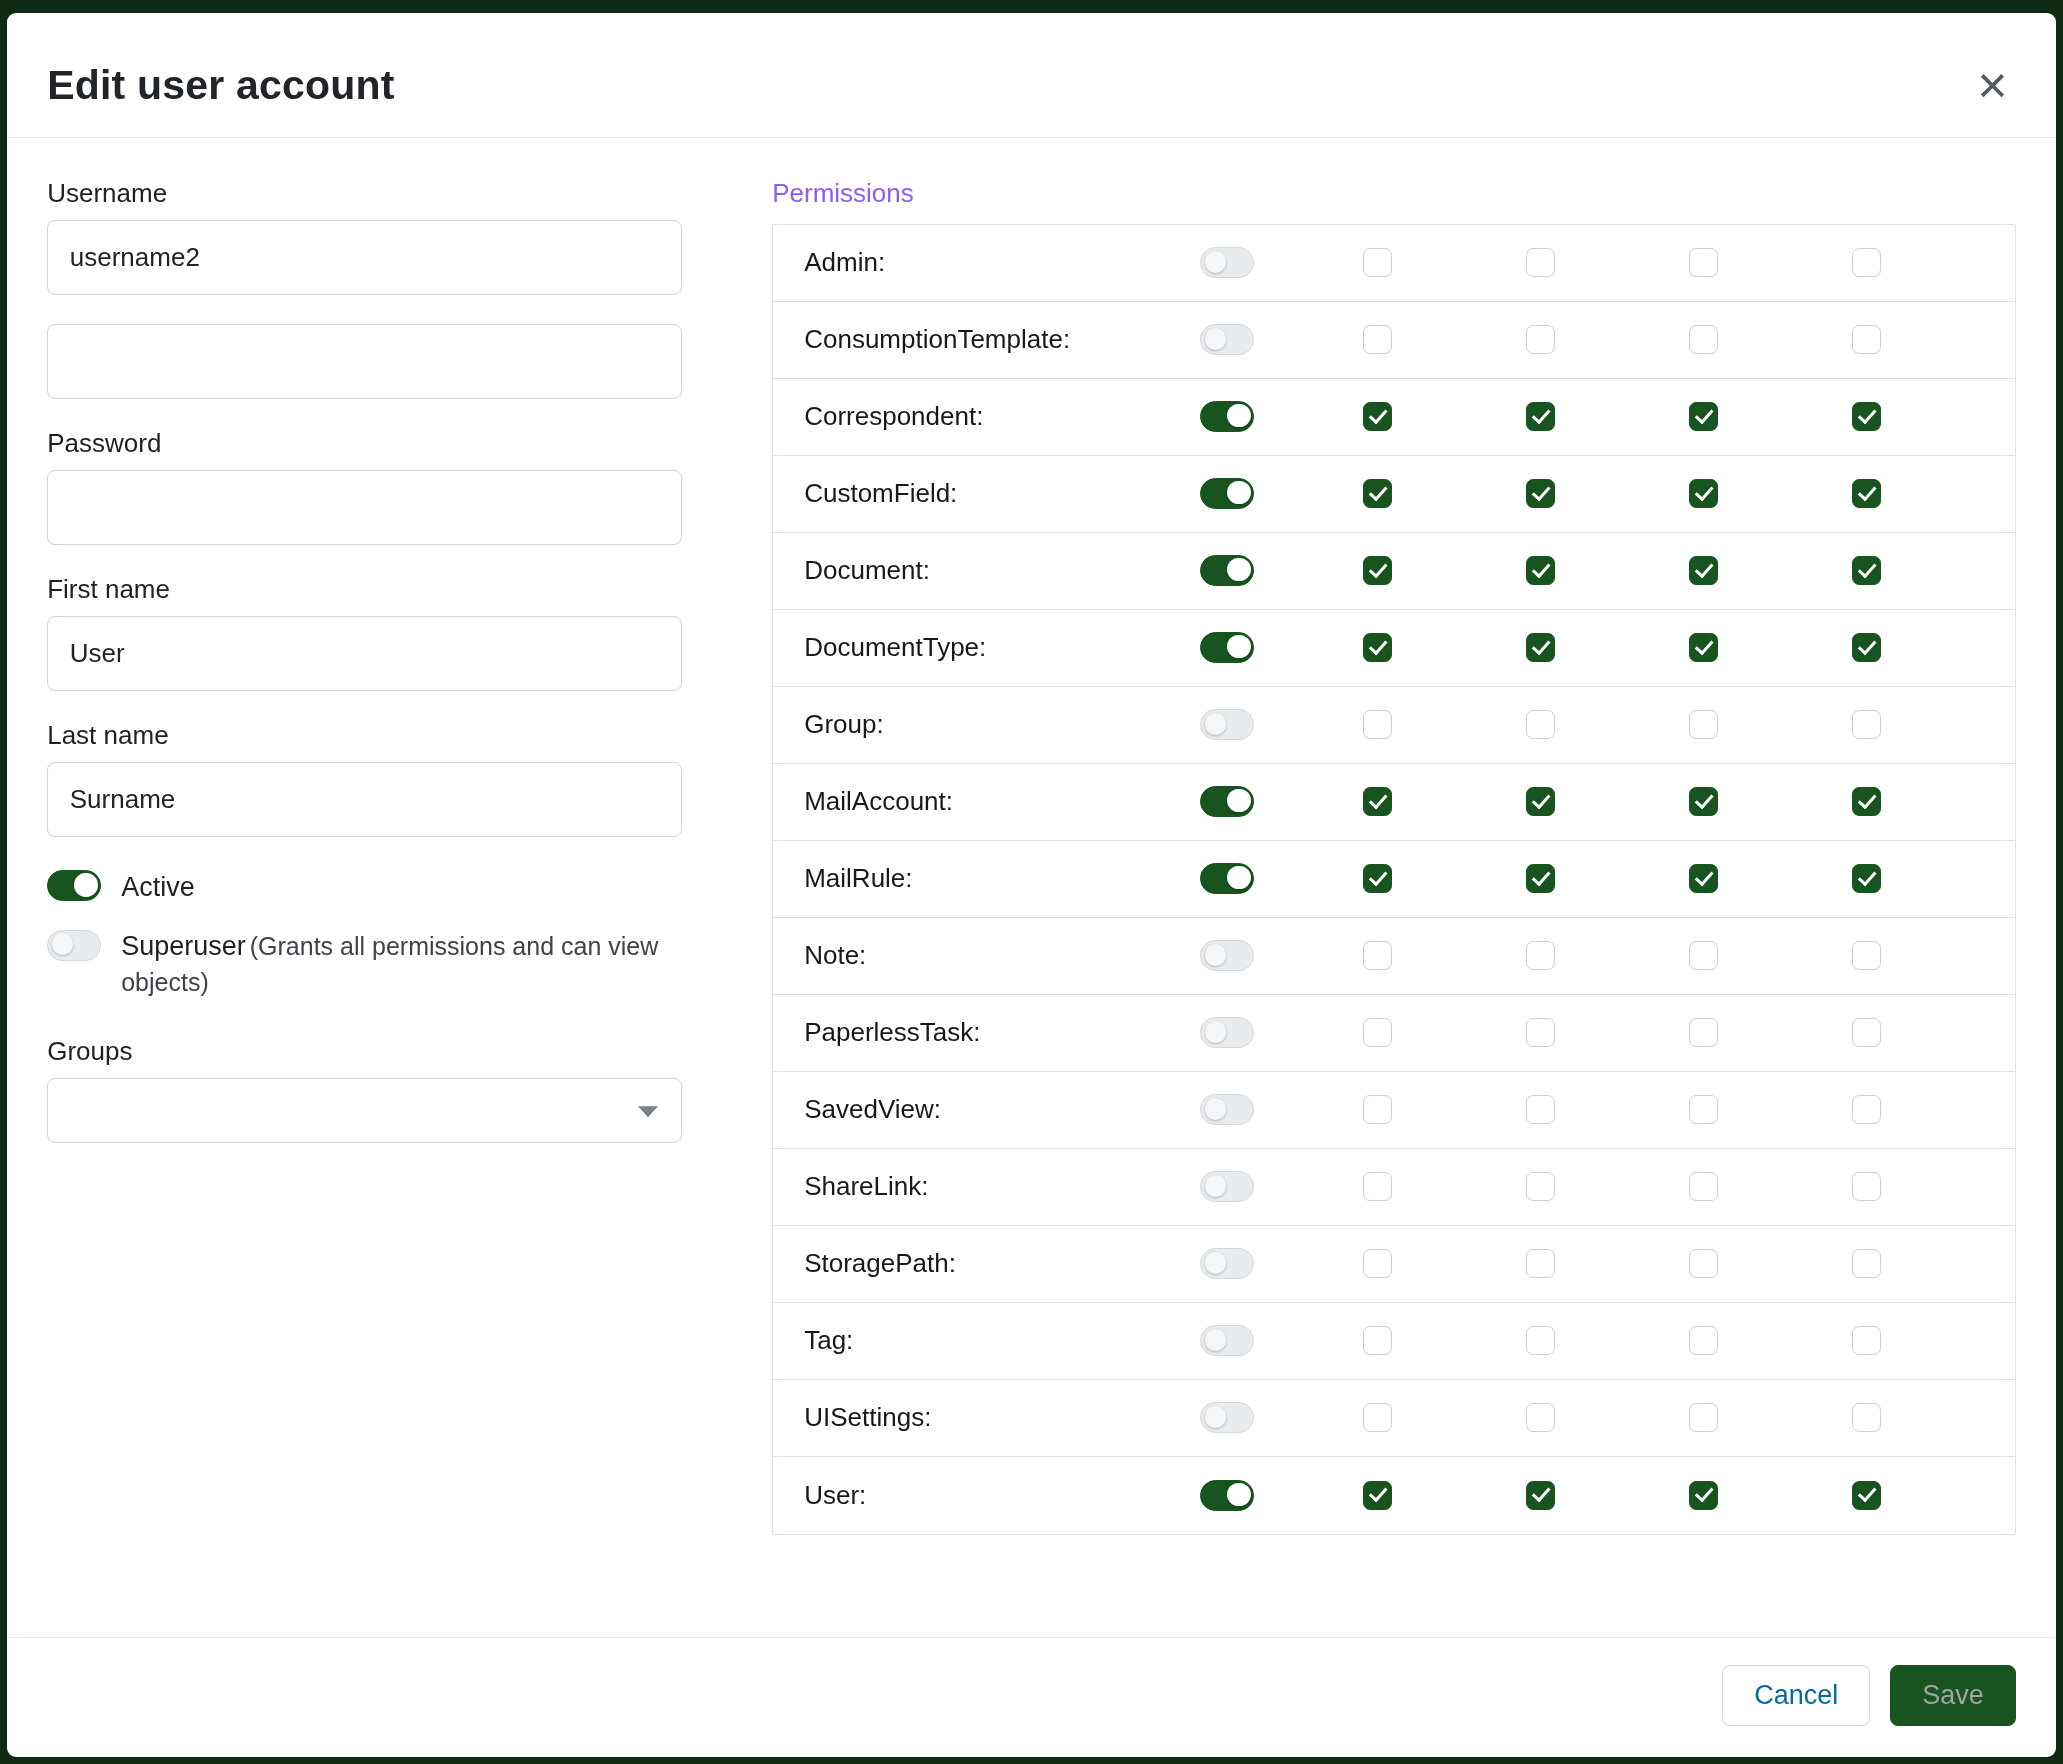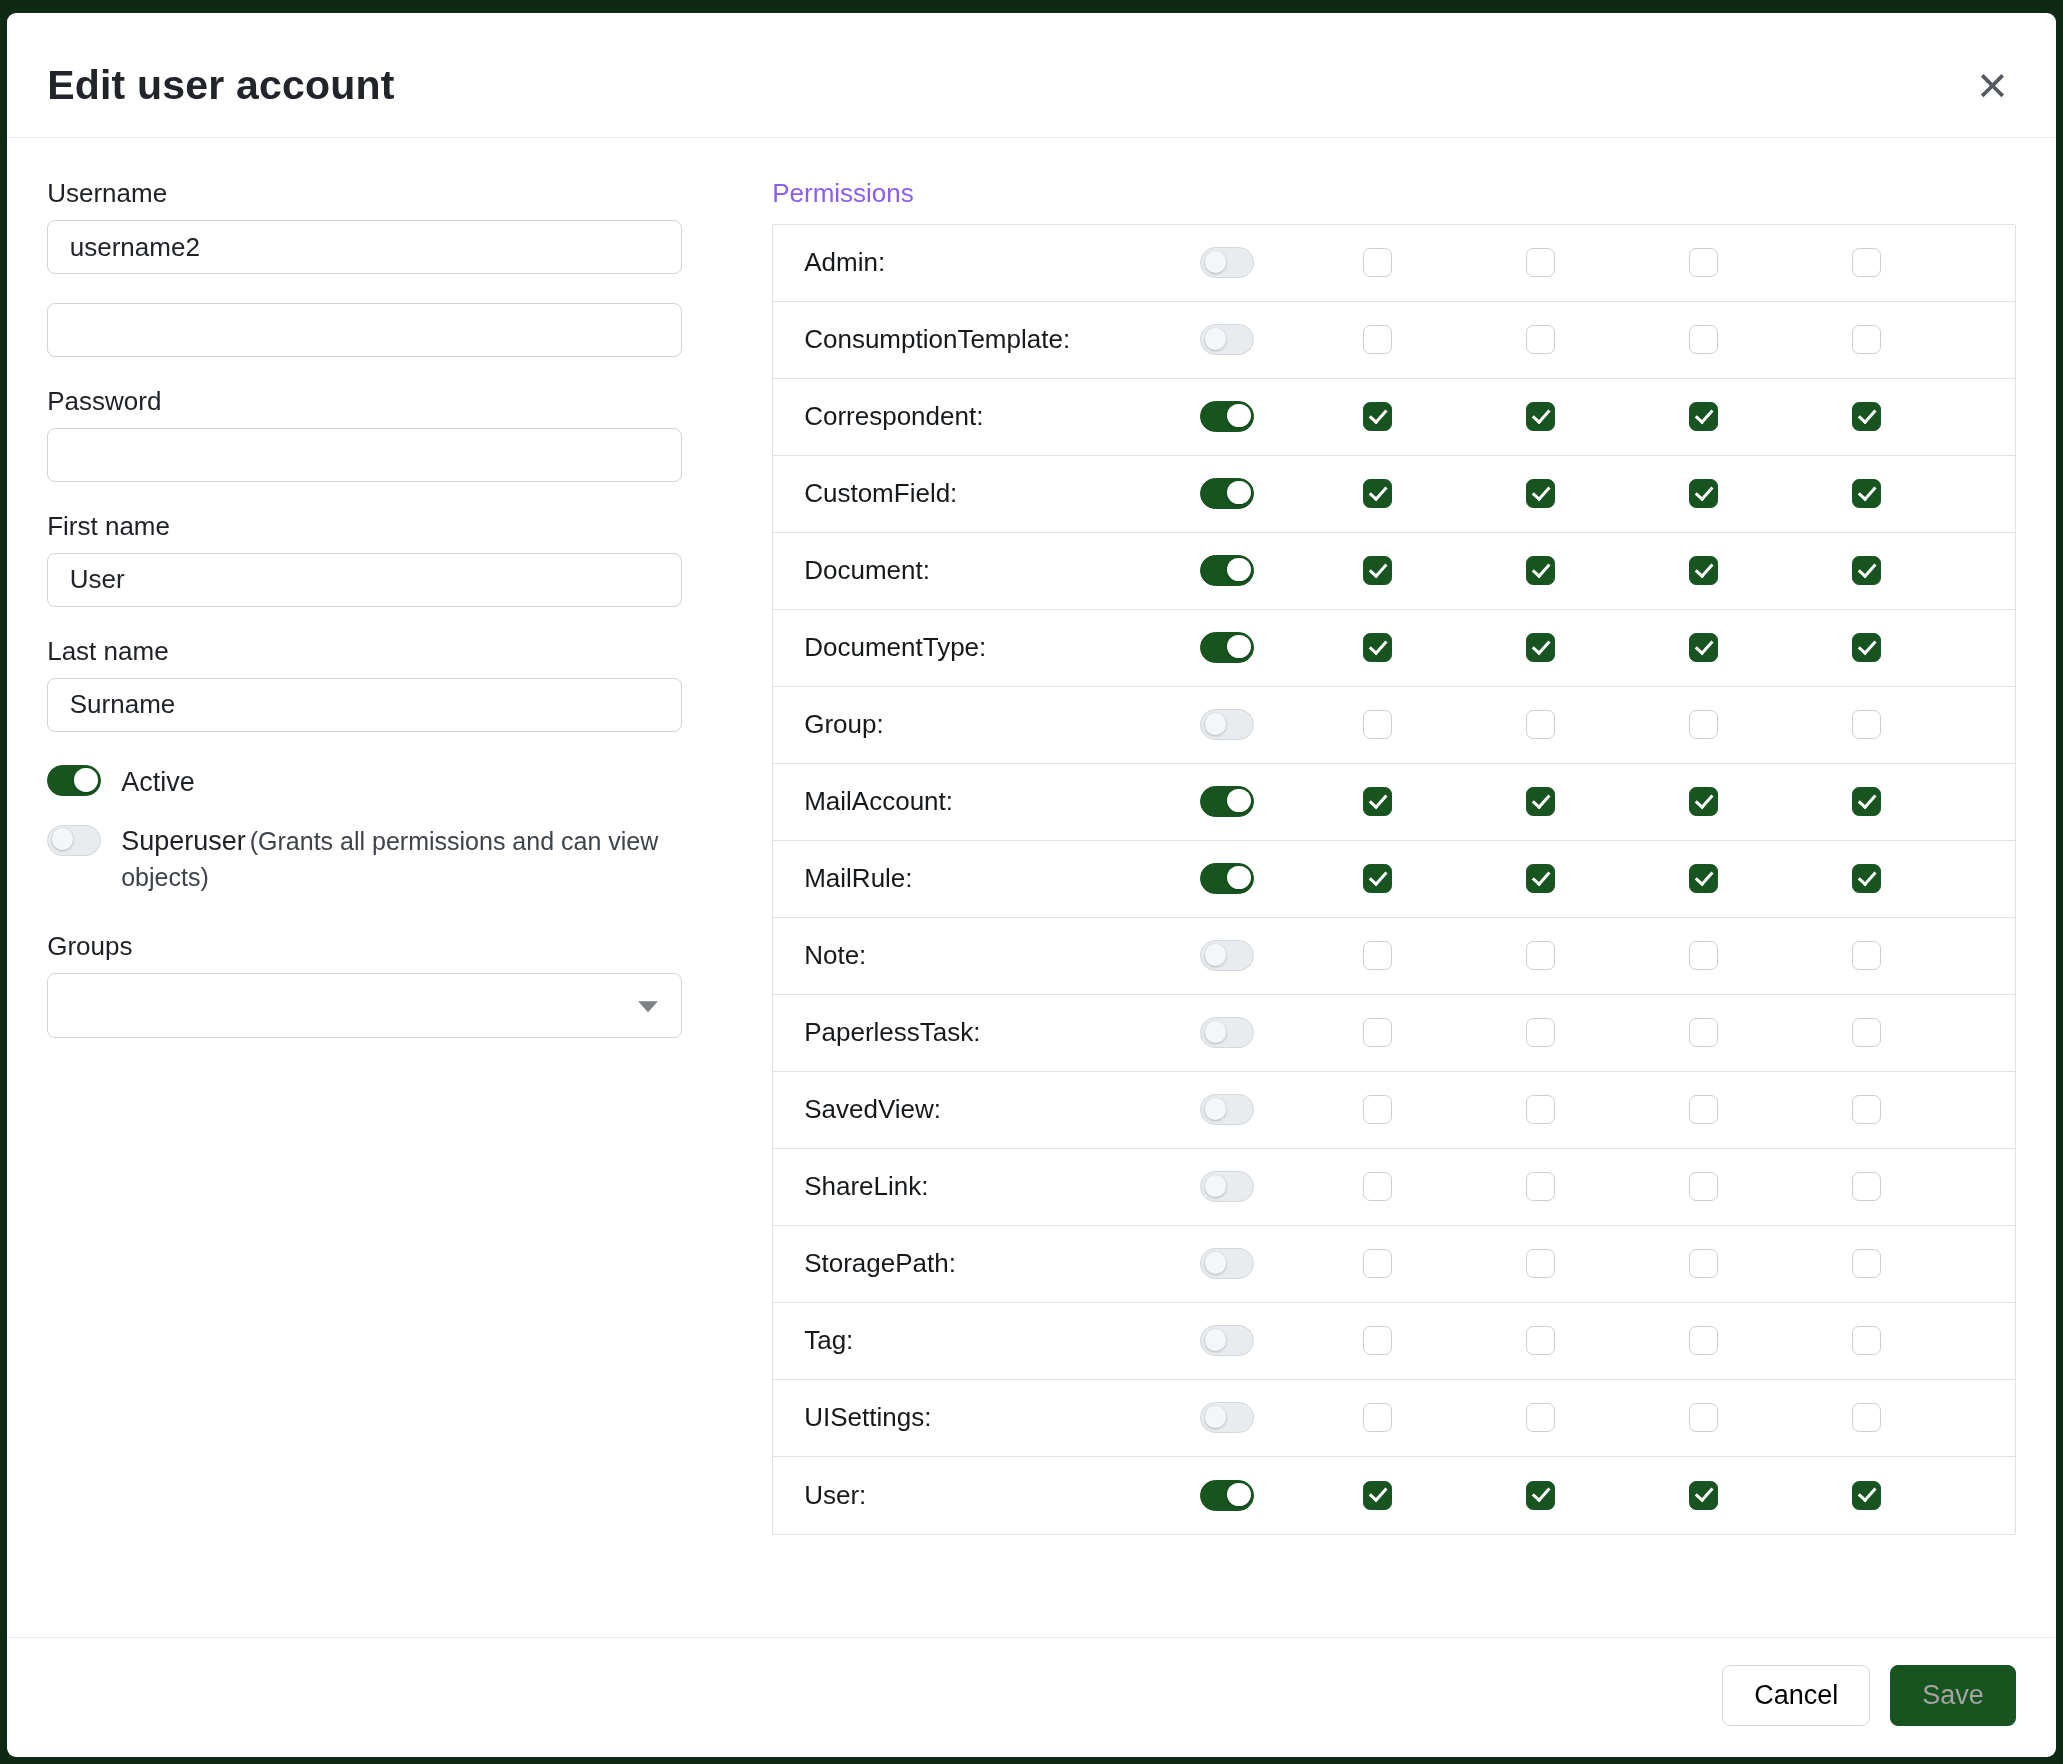--- a/index.html
+++ b/index.html
@@ -63,21 +63,21 @@
   }
   .field-group { margin-bottom: 29px; }
   .field-label {
     font-size: 26px;
     margin-bottom: 10.8px;
     color: #1d2125;
   }
   .text-input {
     box-sizing: border-box;
     width: 100%;
-    height: 54px;
+    height: 75px;
     border: 1.8px solid #ced4da;
     border-radius: 8px;
     font-size: 26px;
     font-family: "Liberation Sans", "DejaVu Sans", sans-serif;
     color: #212529;
     padding: 0 21.6px;
     outline: none;
     background: #fff;
   }
   .select-box {
@@ -219,21 +219,21 @@
     padding: 0 31px;
     display: flex;
     align-items: center;
     justify-content: center;
     cursor: pointer;
     box-sizing: border-box;
   }
   .btn-cancel {
     background: #ffffff;
     border: 1.8px solid #d4d8dc;
-    color: #000000;
+    color: #0369a1;
     text-align: center;
   }
   .btn-save {
     background: #17541f;
     border: 1.8px solid #17541f;
     color: #a3a3a3;
   }
 </style>
 </head>
 <body>

